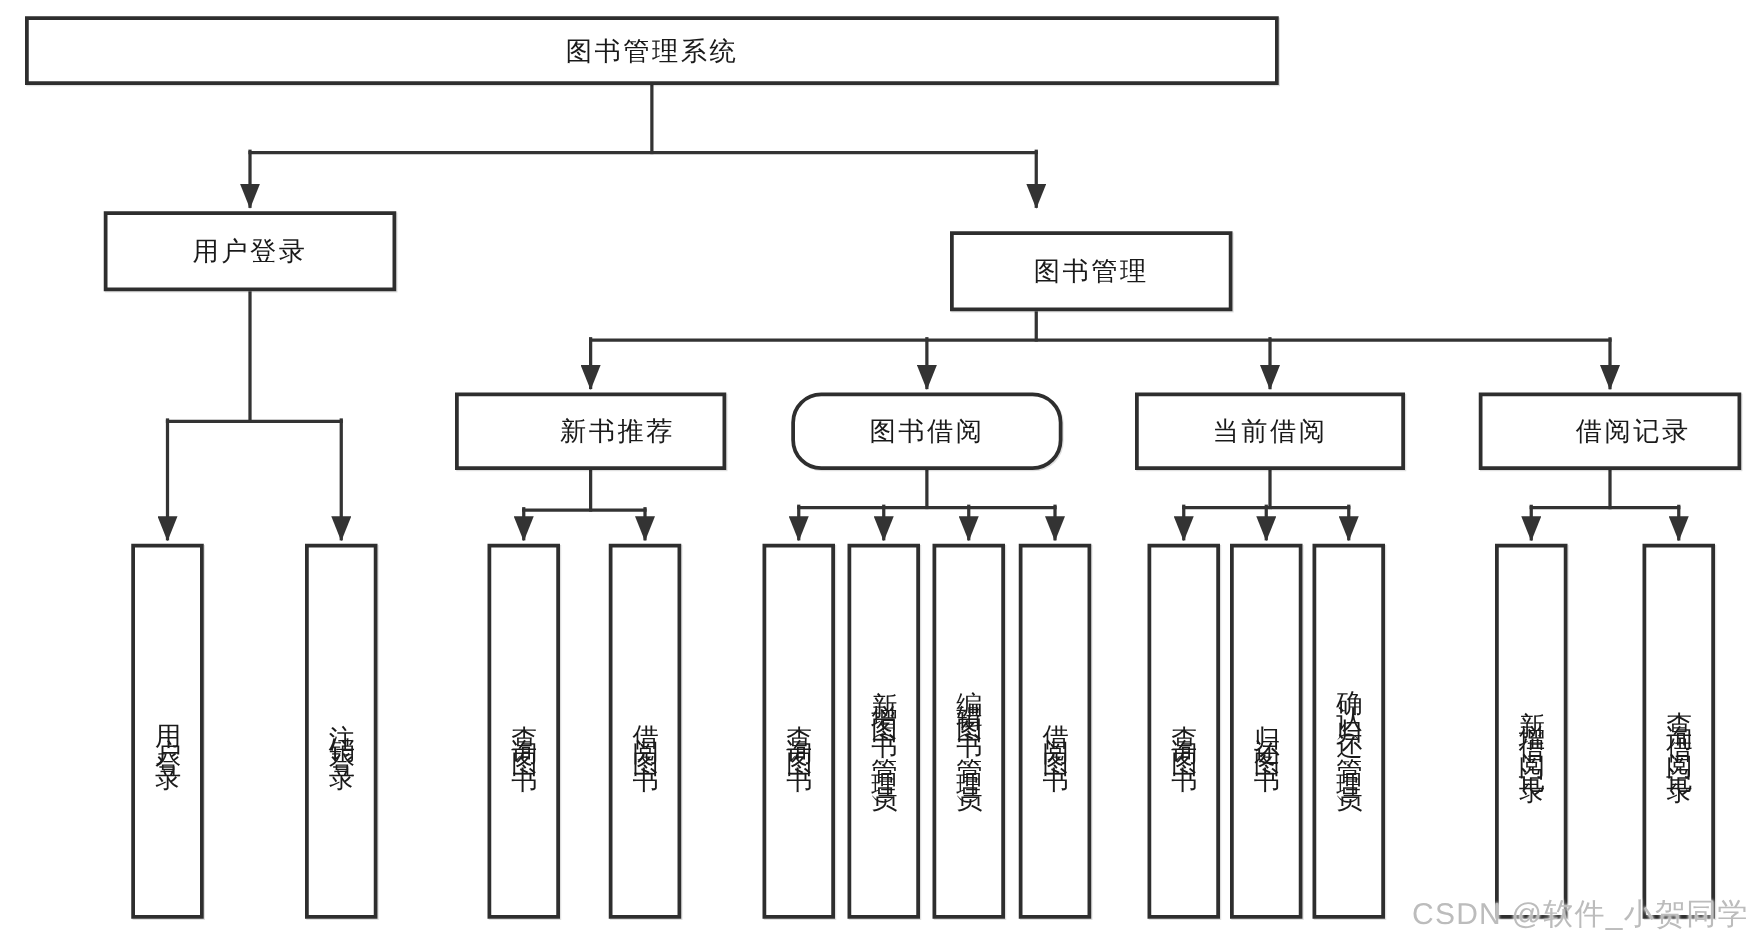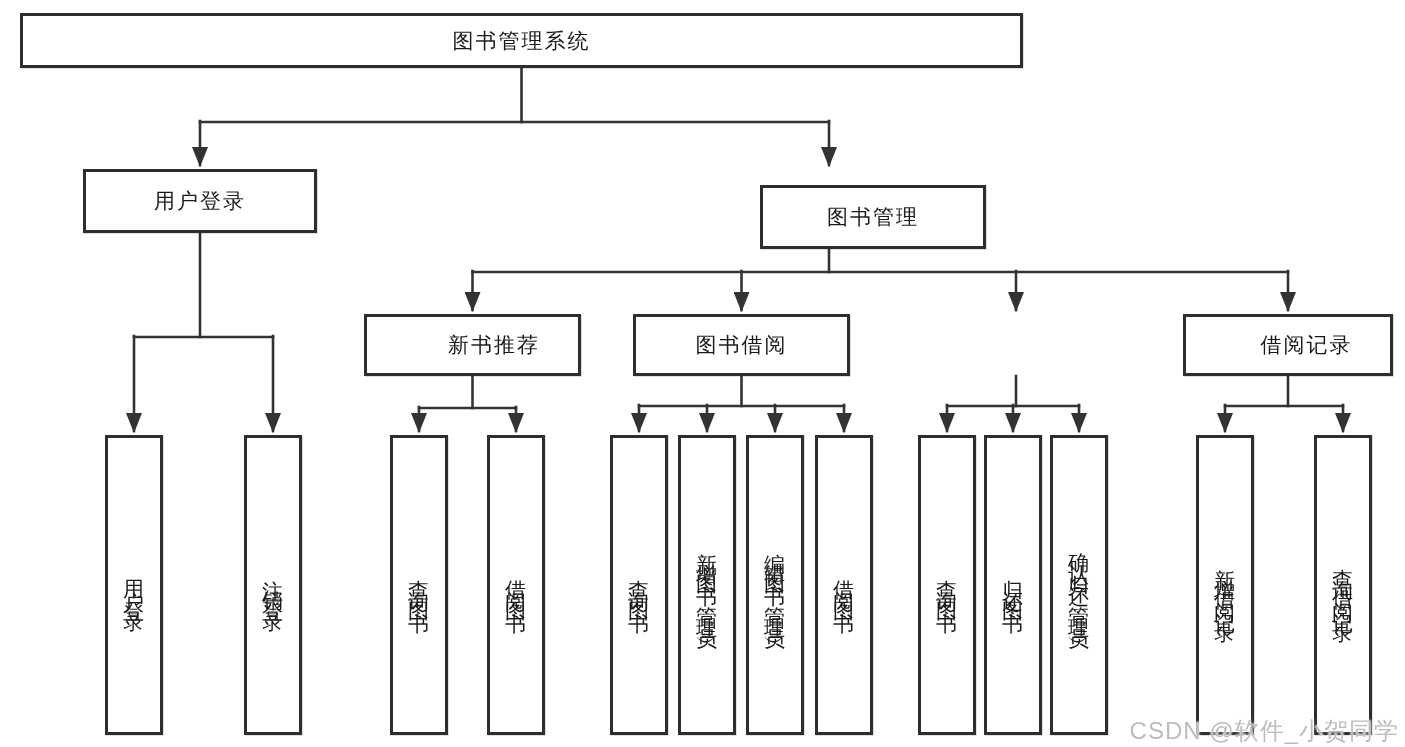--- a/index.html
+++ b/index.html
@@ -28,21 +28,21 @@
     font-size: 21px;
     color: #1a1a1a;
     letter-spacing: 2px;
     z-index: 2;
     box-shadow: 1px 1px 0 rgba(0,0,0,0.12);
   }
   .root-box   { left: 20px;  top: 13px;  width: 1003px; height: 55px; }
   .lv2-login  { left: 83px;  top: 169px; width: 234px;  height: 64px; }
   .lv2-mgmt   { left: 712px; top: 185px; width: 226px;  height: 64px; margin-left: 48px; }
   .lv3-a { left: 364px;  top: 314px; width: 217px; height: 62px; padding-left: 43px; }
-  .lv3-b { left: 633px;  top: 314px; width: 217px; height: 62px; }
+  .lv3-b { left: 633px;  top: 314px; width: 217px; height: 62px; border-radius: 24px; }
   .lv3-c { left: 908px;  top: 314px; width: 216px; height: 62px; }
   .lv3-d { left: 1183px; top: 314px; width: 210px; height: 62px; padding-left: 37px; }
   .leaf {
     top: 435px;
     width: 58px;
     height: 300px;
     writing-mode: vertical-rl;
     text-orientation: mixed;
     letter-spacing: 0.52em;
     font-size: 21px;
@@ -137,20 +137,23 @@
   <div class="box lv2-mgmt">
     <span>图书管理</span>
   </div>
 
   <div class="box lv3-a">
     <span>新书推荐</span>
   </div>
   <div class="box lv3-b">
     <span>图书借阅</span>
   </div>
+  <div class="box lv3-c">
+    <span>当前借阅</span>
+  </div>
   <div class="box lv3-d">
     <span>借阅记录</span>
   </div>
 
   <div class="box leaf leaf-1">
     <span>用户登录</span>
   </div>
   <div class="box leaf leaf-2">
     <span>注销登录</span>
   </div>

